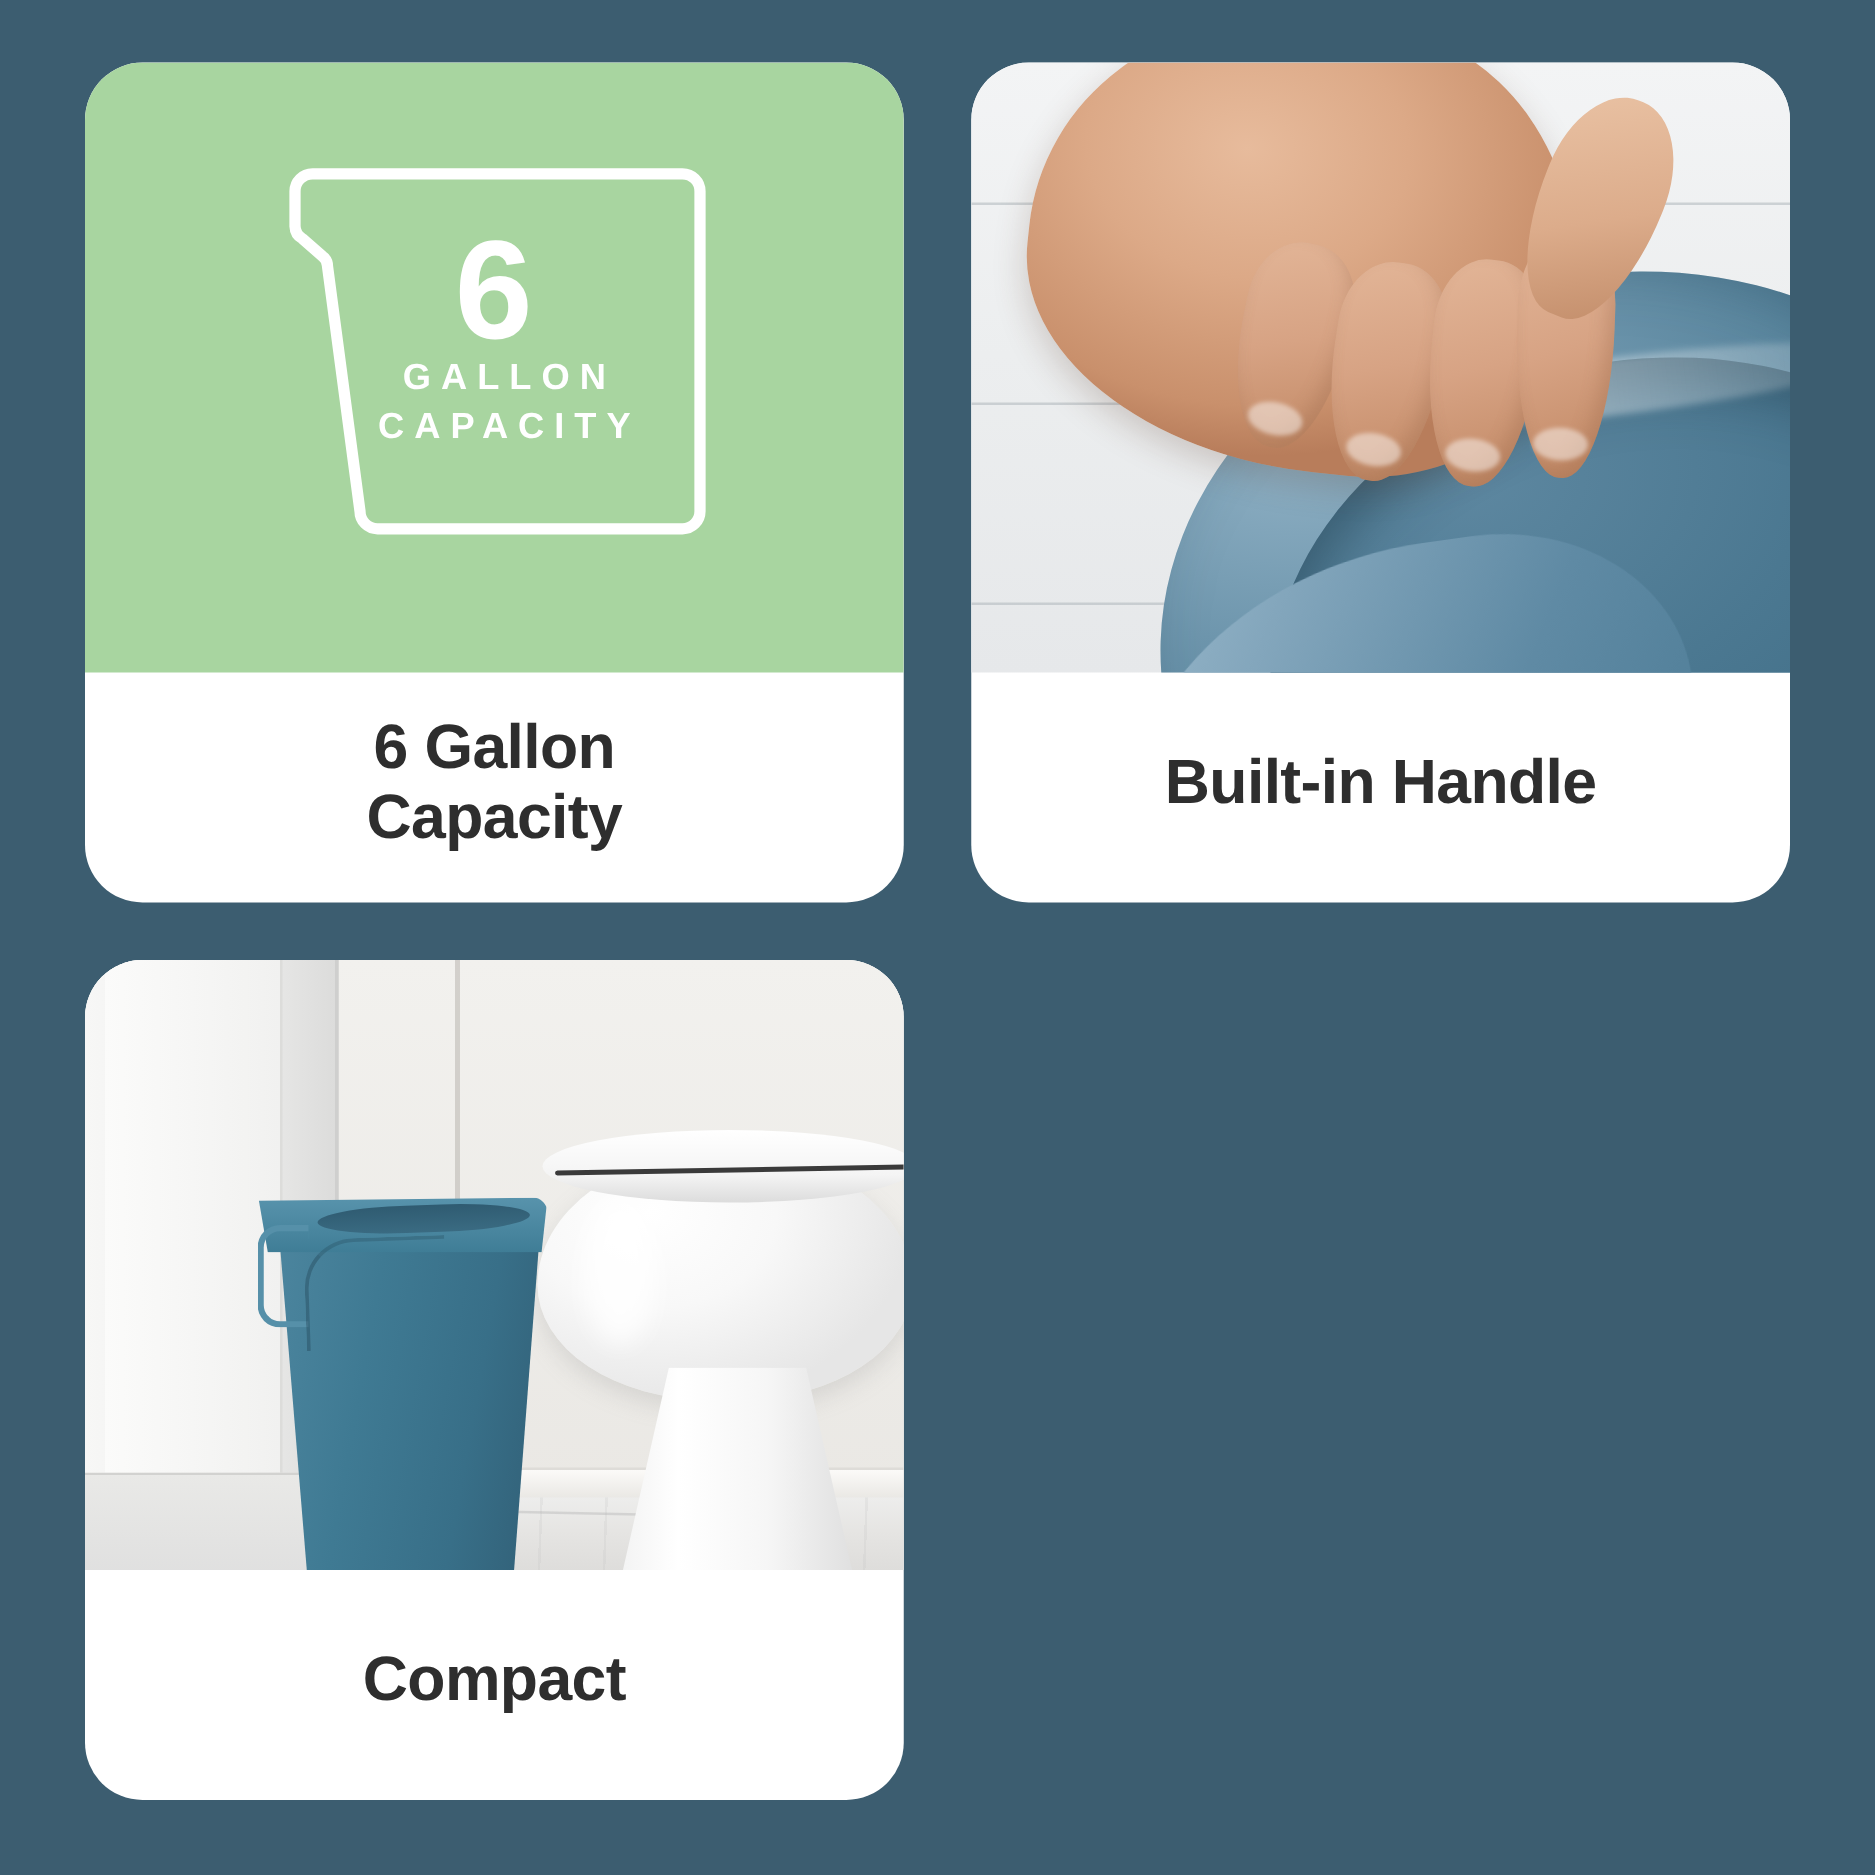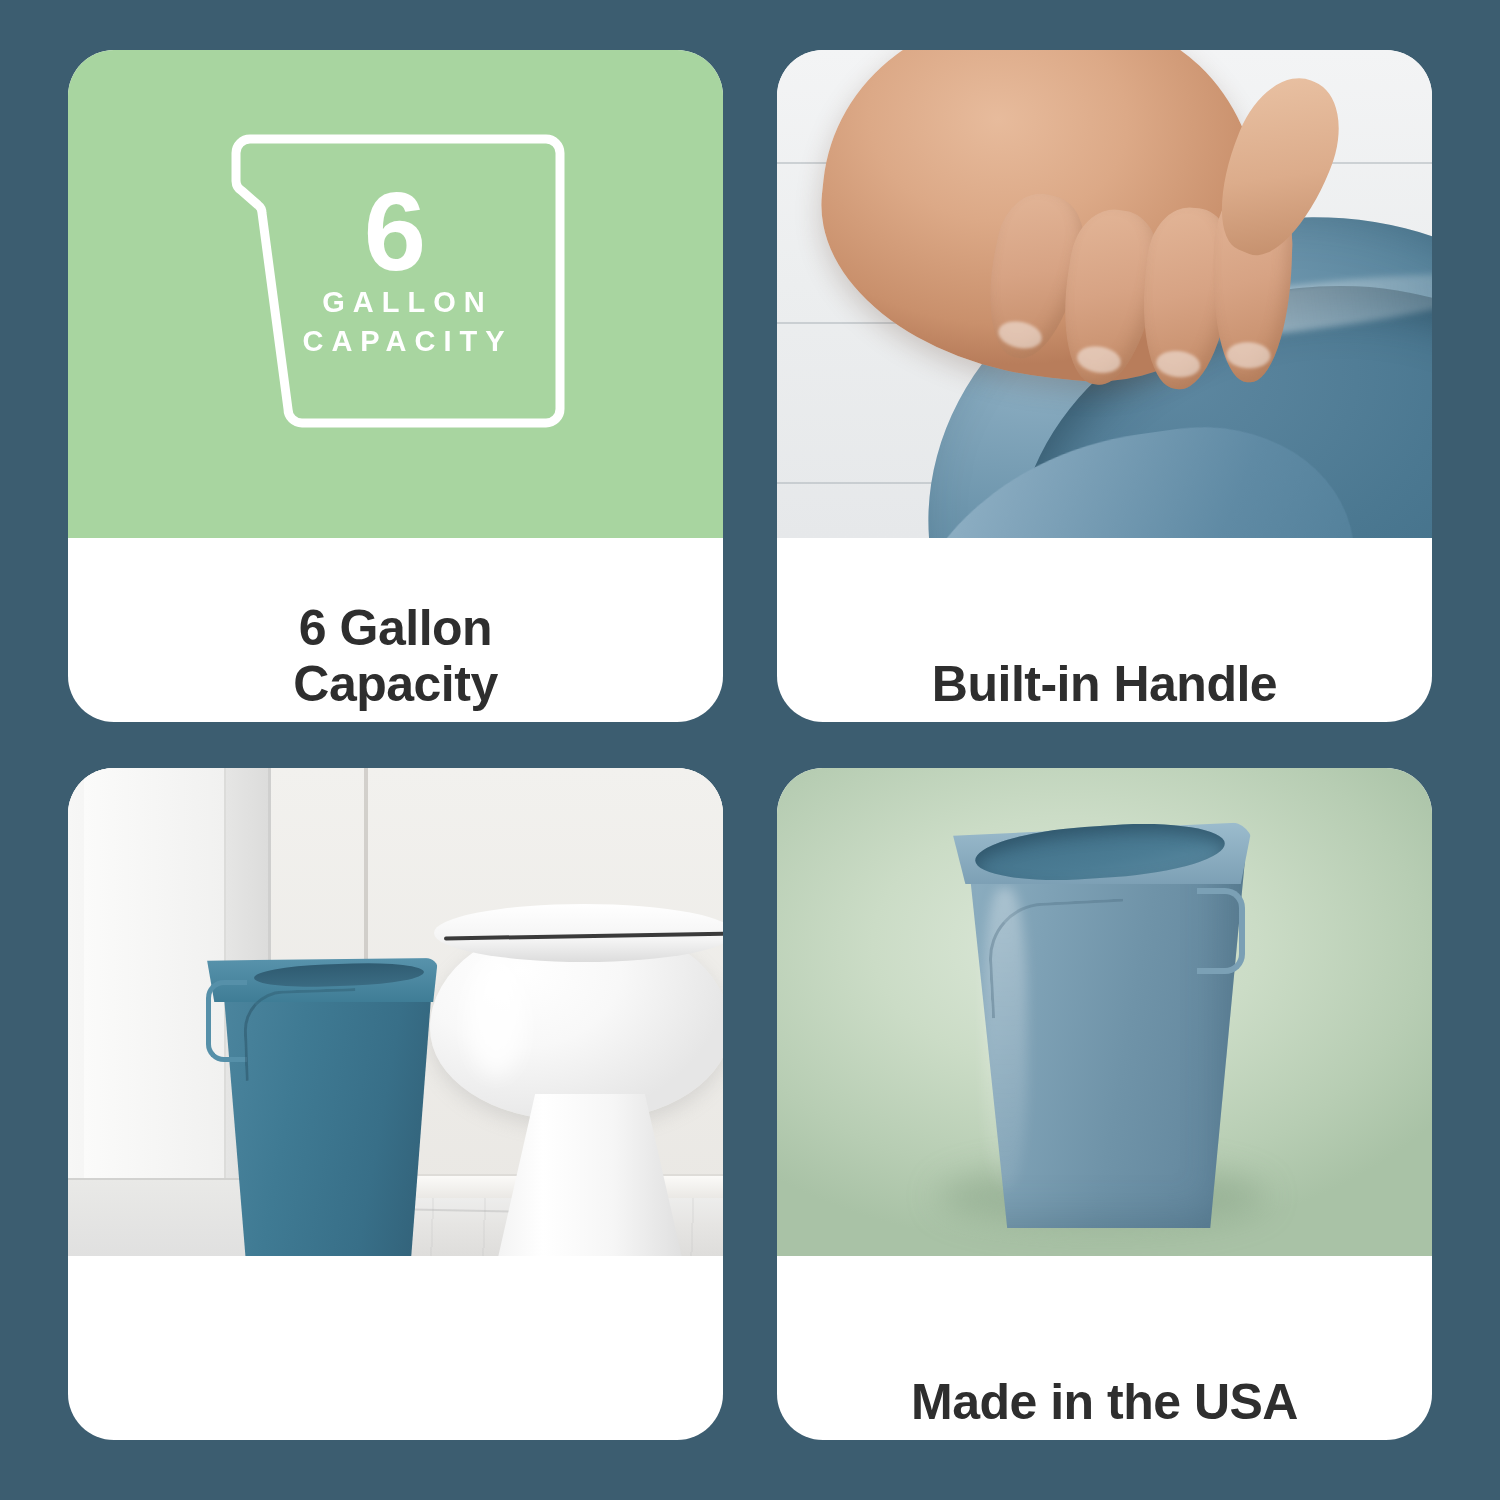--- a/index.html
+++ b/index.html
@@ -48,21 +48,21 @@
   .media {
     position: relative;
     width: 100%;
     height: 488px;
     overflow: hidden;
     flex: 0 0 488px;
   }
   .caption {
     flex: 1 1 auto;
     display: flex;
-    align-items: flex-end;
+    align-items: center;
     justify-content: center;
     padding: 0 26px 10px 26px;
     box-sizing: border-box;
   }
   .caption-text {
     font-size: 50px;
     font-weight: bold;
     line-height: 1.12;
     letter-spacing: -0.5px;
     color: #2e2e2e;
@@ -454,31 +454,20 @@
         <div class="toilet-seat"></div>
         <div class="toilet-seat-line"></div>
         <div class="toilet-base"></div>
 
         <div class="bath-bin"></div>
         <div class="bath-bin-rim"></div>
         <div class="bath-bin-mouth"></div>
         <div class="bath-bin-handle"></div>
         <div class="bath-bin-crease"></div>
       </div>
+      <div class="caption">
+        <div class="caption-text">Compact</div>
+      </div>
     </div>
 
-    <div class="card">
-      <div class="media media-product">
-        <div class="prod-shadow"></div>
-        <div class="prod-body"></div>
-        <div class="prod-sheen"></div>
-        <div class="prod-rim"></div>
-        <div class="prod-mouth"></div>
-        <div class="prod-handle"></div>
-        <div class="prod-crease"></div>
-      </div>
-      <div class="caption">
-        <div class="caption-text">Made in the USA</div>
-      </div>
-    </div>
 
   </div>
 </div>
 
 </body></html>

